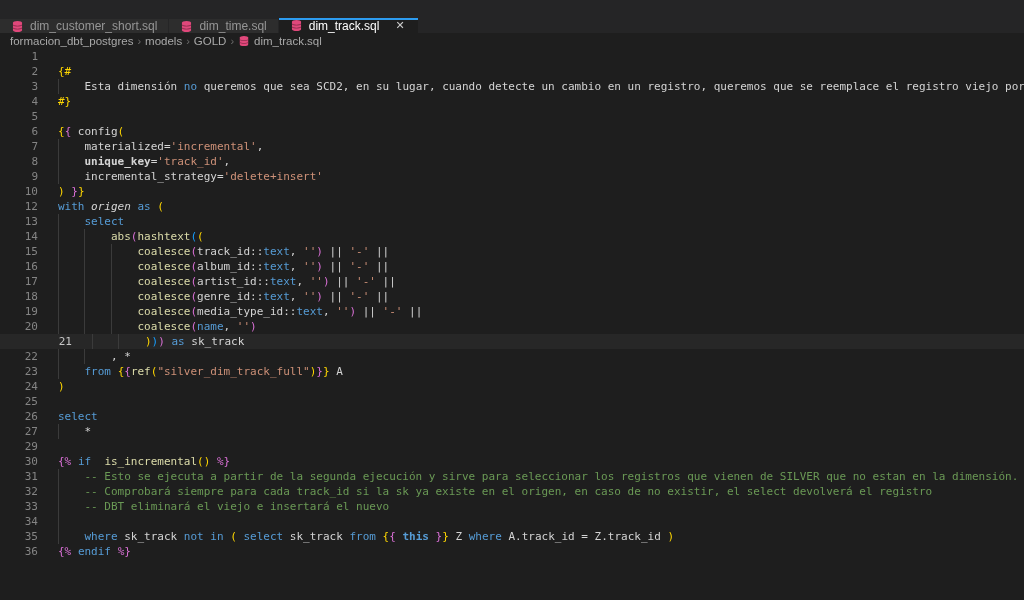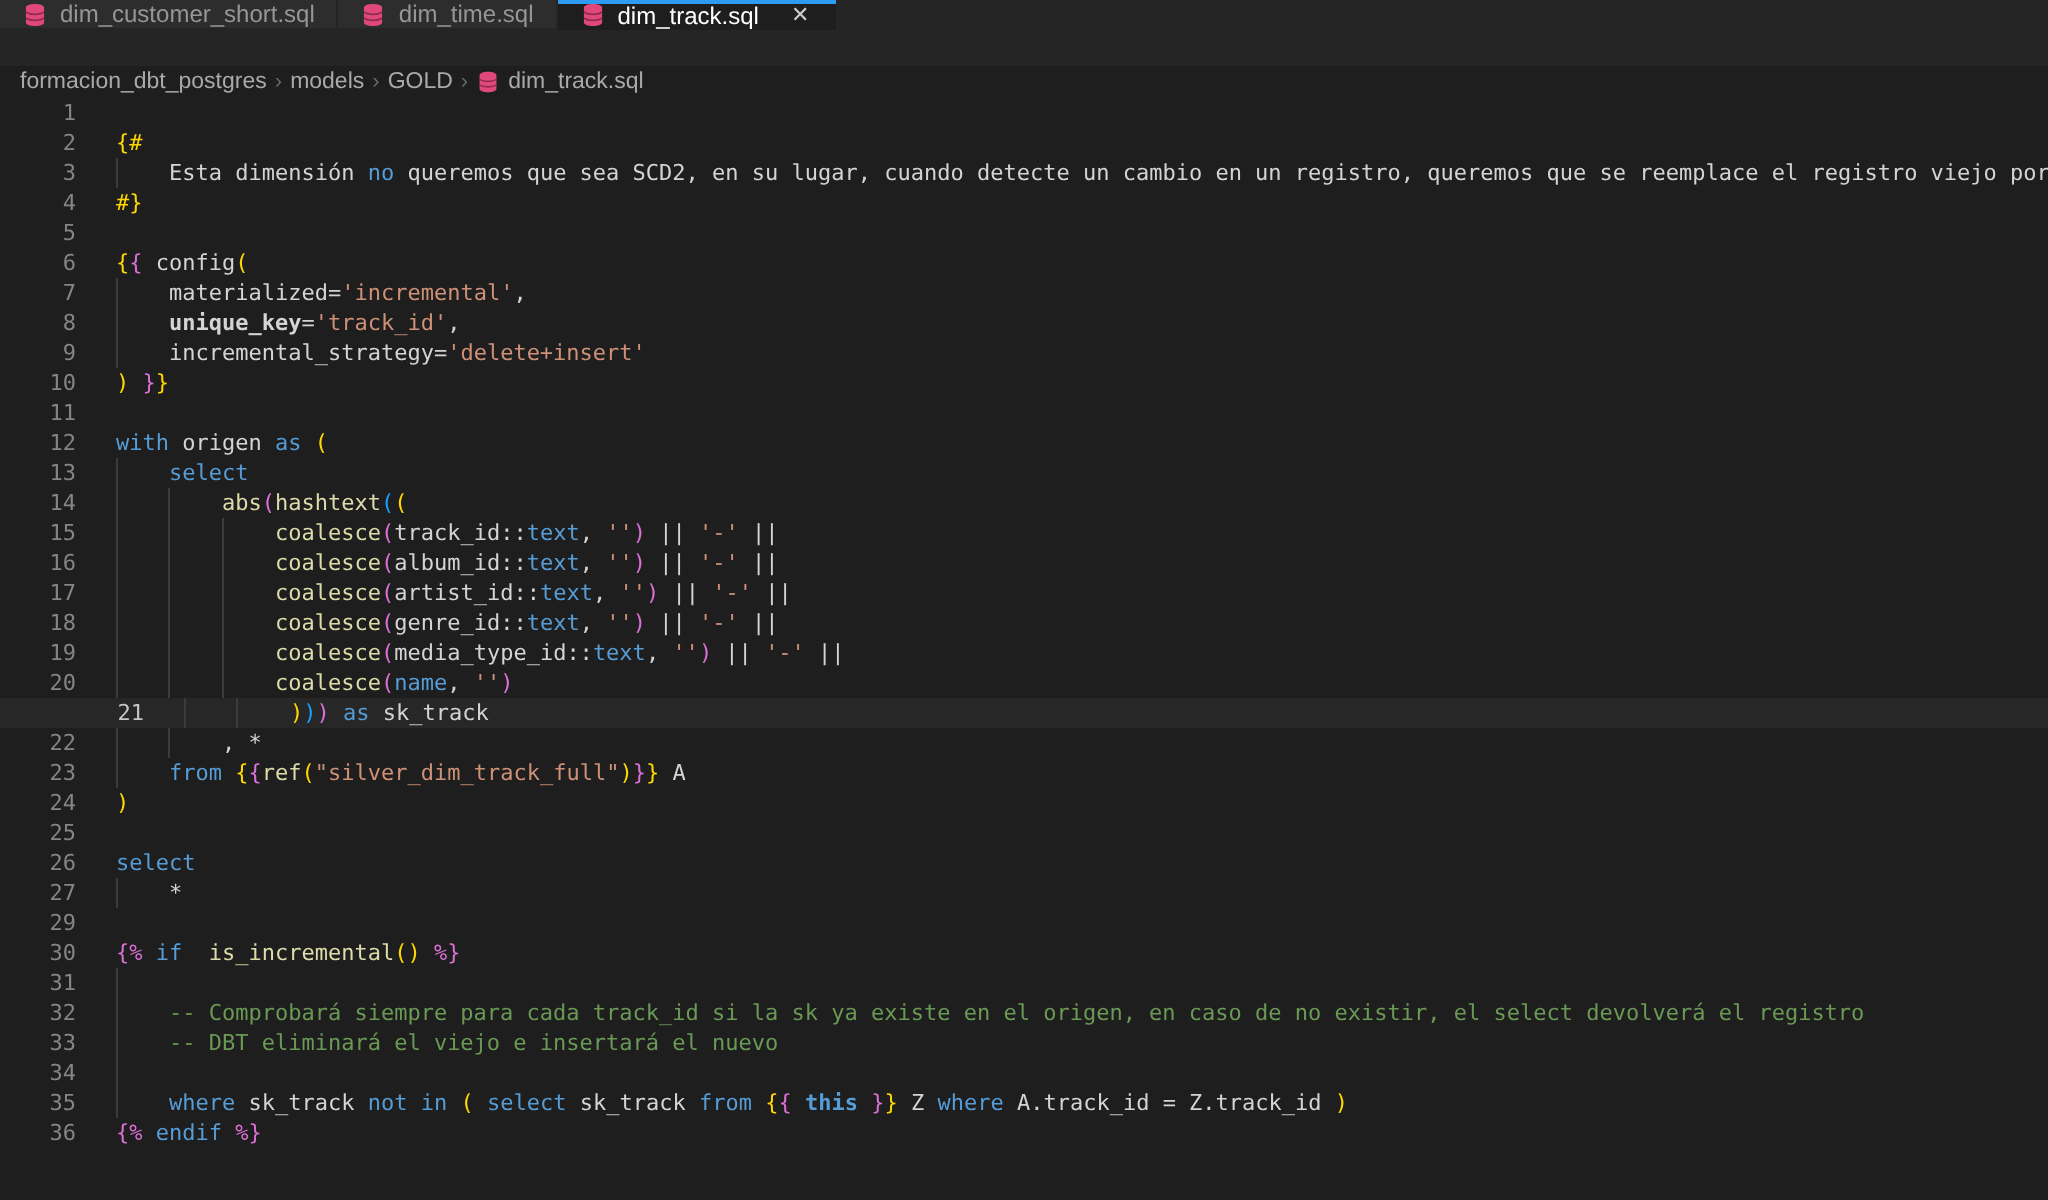--- a/index.html
+++ b/index.html
@@ -1,20 +1,20 @@
 <!DOCTYPE html>
 <html style="--accent: #2d9cf0;"><head>
 <meta charset="utf-8">
 <style>
   * { box-sizing: border-box; margin: 0; padding: 0; }
   html,body { width:1024px; height:600px; overflow:hidden; }
   body { background:#1e1e1e; font-family:"Liberation Sans", sans-serif; }
 
   
-  .tabbar { height:33px; background:#252526; display:flex; align-items:flex-start; }
+  .tabbar { height:33px; background:#252526; display:flex; align-items:flex-end; }
   .tab { display:flex; align-items:center; gap:6px; padding:0 11px; background:#2d2d2d;
          color:#969696; font-size:12px; margin-right:1px; cursor:pointer; position:relative; }
   .tab.active { background:#1e1e1e; color:#ffffff; box-shadow: inset 0 2px 0 var(--accent,#2d9cf0); }
   .tab .tclose { margin-left:8px; font-size:11px; color:#cccccc; padding:1px 2px; }
   .tab svg { flex:0 0 auto; }
 
   
   .breadcrumb { height:16px; display:flex; align-items:center; padding-left:10px;
                 background:#1e1e1e; color:#a9a9a9; font-size:11.5px; gap:4px; }
   .breadcrumb .sep { color:#6b6b6b; font-size:11px; }
@@ -122,26 +122,22 @@
       </div>
       <div class="line">
         <span class="num">9</span>
         <span class="code"><i class="guide" style="left: 0ch;"></i><span class="tok" style="color: rgb(212, 212, 212);">    incremental_strategy</span><span class="tok" style="color: rgb(212, 212, 212);">=</span><span class="tok" style="color: rgb(206, 145, 120);">'delete+insert'</span></span>
       </div>
       <div class="line">
         <span class="num">10</span>
         <span class="code"><span class="tok" style="color: rgb(255, 215, 0);">) </span><span class="tok" style="color: rgb(218, 112, 214);">}</span><span class="tok" style="color: rgb(255, 215, 0);">}</span></span>
       </div>
       <div class="line">
-        <span class="num">11</span>
-        <span class="code"></span>
-      </div>
-      <div class="line">
         <span class="num">12</span>
-        <span class="code"><span class="tok" style="color: rgb(86, 156, 214);">with</span><span class="tok" style="color: rgb(212, 212, 212);"> origen </span><span class="tok" style="color: rgb(86, 156, 214);">as</span><span class="tok" style="color: rgb(212, 212, 212);"> </span><span class="tok" style="color: rgb(255, 215, 0);">(</span></span>
+        <span class="code"><span class="tok" style="color: rgb(86, 156, 214);">with</span><span class="tok" style="color: rgb(212, 212, 212); font-style: italic;"> origen </span><span class="tok" style="color: rgb(86, 156, 214);">as</span><span class="tok" style="color: rgb(212, 212, 212);"> </span><span class="tok" style="color: rgb(255, 215, 0);">(</span></span>
       </div>
       <div class="line">
         <span class="num">13</span>
         <span class="code"><i class="guide" style="left: 0ch;"></i><span class="tok" style="color: rgb(212, 212, 212);">    </span><span class="tok" style="color: rgb(86, 156, 214);">select</span></span>
       </div>
       <div class="line">
         <span class="num">14</span>
         <span class="code"><i class="guide" style="left: 0ch;"></i><i class="guide" style="left: 4ch;"></i><span class="tok" style="color: rgb(212, 212, 212);">        </span><span class="tok" style="color: rgb(220, 220, 170);">abs</span><span class="tok" style="color: rgb(218, 112, 214);">(</span><span class="tok" style="color: rgb(220, 220, 170);">hashtext</span><span class="tok" style="color: rgb(23, 159, 255);">(</span><span class="tok" style="color: rgb(255, 215, 0);">(</span></span>
       </div>
       <div class="line">
@@ -199,21 +195,21 @@
       <div class="line">
         <span class="num">29</span>
         <span class="code"></span>
       </div>
       <div class="line">
         <span class="num">30</span>
         <span class="code"><span class="tok" style="color: rgb(218, 112, 214);">{%</span><span class="tok" style="color: rgb(212, 212, 212);"> </span><span class="tok" style="color: rgb(86, 156, 214);">if</span><span class="tok" style="color: rgb(212, 212, 212);">  </span><span class="tok" style="color: rgb(220, 220, 170);">is_incremental</span><span class="tok" style="color: rgb(255, 215, 0);">(</span><span class="tok" style="color: rgb(255, 215, 0);">)</span><span class="tok" style="color: rgb(212, 212, 212);"> </span><span class="tok" style="color: rgb(218, 112, 214);">%}</span></span>
       </div>
       <div class="line">
         <span class="num">31</span>
-        <span class="code"><i class="guide" style="left: 0ch;"></i></span>
+        <span class="code"><i class="guide" style="left: 0ch;"></i><span class="tok" style="color: rgb(106, 153, 85);">    -- Esto se ejecuta a partir de la segunda ejecución y sirve para seleccionar los registros que vienen de SILVER que no estan en la dimensión.</span></span>
       </div>
       <div class="line">
         <span class="num">32</span>
         <span class="code"><i class="guide" style="left: 0ch;"></i><span class="tok" style="color: rgb(106, 153, 85);">    -- Comprobará siempre para cada track_id si la sk ya existe en el origen, en caso de no existir, el select devolverá el registro</span></span>
       </div>
       <div class="line">
         <span class="num">33</span>
         <span class="code"><i class="guide" style="left: 0ch;"></i><span class="tok" style="color: rgb(106, 153, 85);">    -- DBT eliminará el viejo e insertará el nuevo</span></span>
       </div>
       <div class="line">

